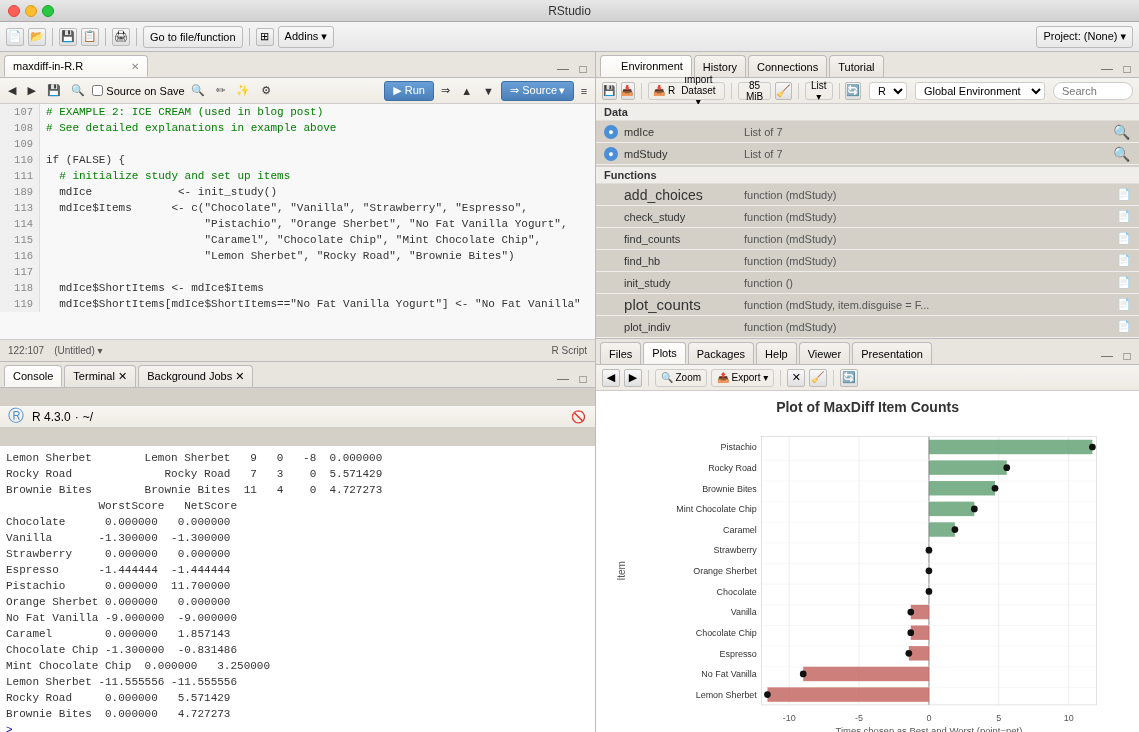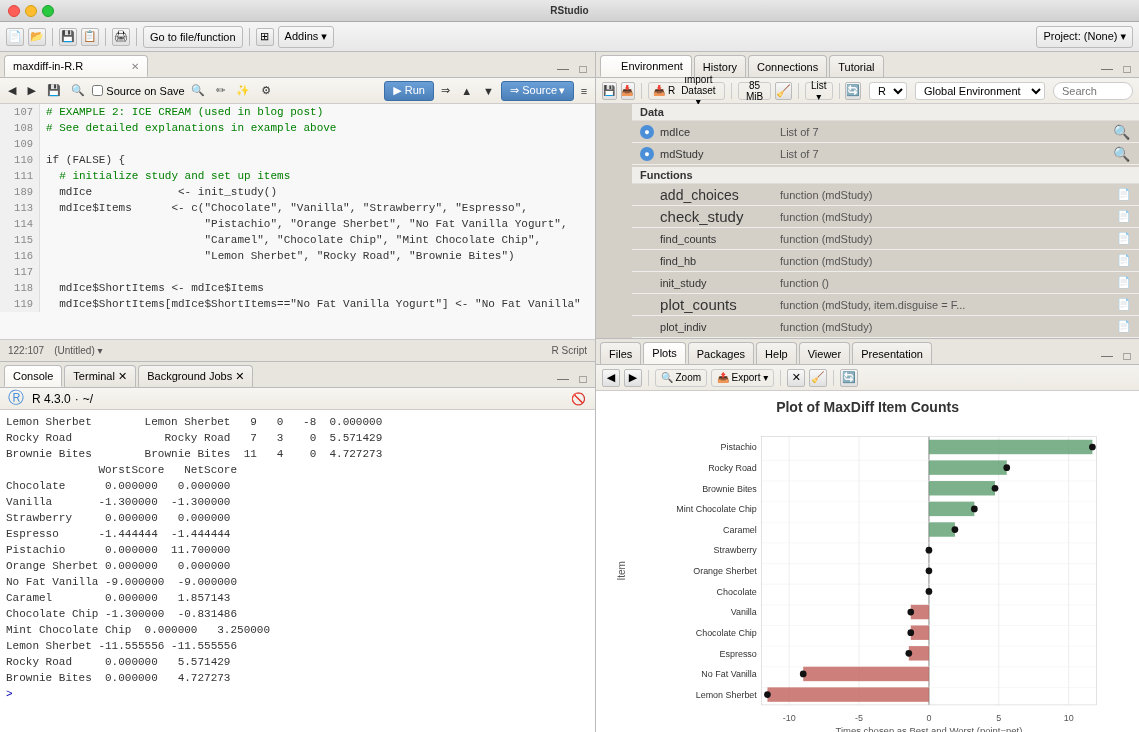--- a/index.html
+++ b/index.html
@@ -5,21 +5,21 @@
     * { box-sizing: border-box; margin: 0; padding: 0; }
     body { font-family: -apple-system, BlinkMacSystemFont, 'Segoe UI', sans-serif; font-size: 12px; background: #d4d0c8; overflow: hidden; }
     
     
     #titlebar { height: 22px; background: linear-gradient(to bottom, #e8e8e8, #d0d0d0); display: flex; align-items: center; justify-content: center; border-bottom: 1px solid #aaa; position: relative; }
     #titlebar .traffic-lights { position: absolute; left: 8px; display: flex; gap: 5px; }
     .tl { width: 12px; height: 12px; border-radius: 50%; cursor: pointer; }
     .tl-red { background: #ff5f57; border: 0.5px solid #e0443e; }
     .tl-yellow { background: #febc2e; border: 0.5px solid #d4a017; }
     .tl-green { background: #28c840; border: 0.5px solid #1da030; }
-    #app-title { font-size: 10px; font-weight: 700; color: #333; }
+    #app-title { font-size: 12px; font-weight: 400; color: #333; }
 
     
     #toolbar { height: 30px; background: linear-gradient(to bottom, #f5f5f5, #e8e8e8); border-bottom: 1px solid #bbb; display: flex; align-items: center; padding: 0 6px; gap: 4px; }
     .tb-btn { background: linear-gradient(to bottom, #f8f8f8, #e8e8e8); border: 1px solid #bbb; border-radius: 3px; padding: 2px 6px; font-size: 11px; cursor: pointer; display: flex; align-items: center; gap: 3px; height: 22px; }
     .tb-sep { width: 1px; height: 18px; background: #bbb; margin: 0 2px; }
     .tb-icon { width: 18px; height: 18px; background: linear-gradient(to bottom, #f8f8f8, #e0e0e0); border: 1px solid #bbb; border-radius: 2px; display: flex; align-items: center; justify-content: center; cursor: pointer; font-size: 11px; }
 
     
     #main { display: flex; height: calc(732px - 52px); }
     
@@ -37,40 +37,40 @@
     .run-btn { background: linear-gradient(to bottom, #6a9fd8, #4a7fb8); color: white; border: 1px solid #3a6fa8; border-radius: 3px; padding: 1px 8px; cursor: pointer; font-size: 11px; height: 20px; }
     .source-btn { background: linear-gradient(to bottom, #6a9fd8, #4a7fb8); color: white; border: 1px solid #3a6fa8; border-radius: 3px; padding: 1px 8px; cursor: pointer; font-size: 11px; height: 20px; display: flex; align-items: center; gap: 2px; }
     #editor-content { flex: 1; background: #f8f8f8; overflow: auto; font-family: 'Courier New', monospace; font-size: 11px; }
     .code-line { display: flex; min-height: 16px; }
     .line-num { width: 40px; min-width: 40px; background: #f0f0f0; color: #888; text-align: right; padding-right: 6px; border-right: 1px solid #ddd; font-size: 10.5px; line-height: 16px; user-select: none; }
     .line-content { padding-left: 6px; line-height: 16px; white-space: pre; color: #333; }
     #editor-statusbar { height: 22px; background: #e8e4de; border-top: 1px solid #ccc; display: flex; align-items: center; padding: 0 8px; font-size: 10px; color: #555; gap: 10px; }
     .status-right { margin-left: auto; display: flex; gap: 10px; }
 
     
-    #console-pane { height: 370px; display: flex; flex-direction: column; }
+    #console-pane { height: 370px; display: flex; flex-direction: column; gap: 18px; }
     #console-tabs { height: 26px; background: #e8e4de; border-bottom: 1px solid #bbb; display: flex; align-items: flex-end; padding: 0 4px; gap: 2px; }
     .console-tab { height: 22px; background: linear-gradient(to bottom, #f5f3ef, #e8e4de); border: 1px solid #bbb; border-bottom: none; border-radius: 4px 4px 0 0; padding: 0 8px; display: flex; align-items: center; gap: 4px; font-size: 11px; cursor: pointer; }
     .console-tab.active { background: linear-gradient(to bottom, #fff, #f8f6f2); border-bottom: 1px solid #f8f6f2; z-index: 1; }
     #console-toolbar { height: 22px; background: linear-gradient(to bottom, #f8f6f2, #eeebe4); border-bottom: 1px solid #d0cccc; display: flex; align-items: center; padding: 0 8px; gap: 4px; }
     #console-content { flex: 1; background: white; overflow-y: auto; font-family: 'Courier New', monospace; font-size: 11px; padding: 4px 6px; color: #333; }
     .console-line { line-height: 16px; white-space: pre; }
 
     
     #right-panel { flex: 1; display: flex; flex-direction: column; }
     
     
     #env-pane { height: 362px; border-bottom: 1px solid #bbb; display: flex; flex-direction: column; }
     #env-tabs { height: 26px; background: #e8e4de; border-bottom: 1px solid #bbb; display: flex; align-items: flex-end; padding: 0 4px; gap: 2px; }
     .env-tab { height: 22px; background: linear-gradient(to bottom, #f5f3ef, #e8e4de); border: 1px solid #bbb; border-bottom: none; border-radius: 4px 4px 0 0; padding: 0 8px; display: flex; align-items: center; font-size: 11px; cursor: pointer; }
     .env-tab.active { background: linear-gradient(to bottom, #fff, #f8f6f2); border-bottom: 1px solid #f8f6f2; z-index: 1; font-weight: 500; padding-left: 20px; }
     #env-toolbar { height: 26px; background: linear-gradient(to bottom, #f5f3ef, #eeebe4); border-bottom: 1px solid #d0cccc; display: flex; align-items: center; padding: 0 6px; gap: 4px; }
     .env-select { font-size: 11px; border: 1px solid #ccc; border-radius: 3px; padding: 1px 4px; background: white; height: 18px; cursor: pointer; }
     .env-search { font-size: 11px; border: 1px solid #ccc; border-radius: 10px; padding: 1px 8px; background: white; height: 18px; flex: 1; }
-    #env-content { flex: 1; overflow-y: auto; padding-left: 36px; }
+    #env-content { flex: 1; overflow-y: auto; }
     .env-section-header { background: #f0eeea; padding: 2px 8px; font-size: 11px; font-weight: 600; color: #333; border-bottom: 1px solid #e0dcd8; }
     .env-row { display: flex; align-items: center; padding: 1px 8px; height: 22px; border-bottom: 1px solid #f0eeea; font-size: 11px; }
     .env-icon { width: 14px; height: 14px; border-radius: 50%; background: #4a8fd8; margin-right: 6px; display: flex; align-items: center; justify-content: center; font-size: 9px; color: white; font-weight: bold; }
     .env-name { width: 120px; color: #333; }
     .env-value { color: #555; flex: 1; }
     .env-view-icon { color: #888; cursor: pointer; margin-left: auto; font-size: 14px; }
 
     
     #plot-pane { flex: 1; display: flex; flex-direction: column; }
     #plot-tabs { height: 26px; background: #e8e4de; border-bottom: 1px solid #bbb; display: flex; align-items: flex-end; padding: 0 4px; gap: 2px; }
@@ -330,21 +330,21 @@
           <div class="env-section-header" style="margin-top:2px">Functions</div>
 
       <div class="env-row">
     <div style="width:14px;margin-right:6px"></div>
     <div class="env-name" style="color:#333;font-size:14px">add_choices</div>
     <div class="env-value" style="font-size:11px">function (mdStudy)</div>
     <div class="env-view-icon" style="font-size:11px">📄</div>
   </div>
           <div class="env-row">
     <div style="width:14px;margin-right:6px"></div>
-    <div class="env-name" style="color:#333;font-size:15px">check_study</div>
+    <div class="env-name" style="color:#333;font-size:11px">check_study</div>
     <div class="env-value" style="font-size:11px">function (mdStudy)</div>
     <div class="env-view-icon" style="font-size:11px">📄</div>
   </div>
           <div class="env-row">
     <div style="width:14px;margin-right:6px"></div>
     <div class="env-name" style="color:#333;font-size:11px">find_counts</div>
     <div class="env-value" style="font-size:11px">function (mdStudy)</div>
     <div class="env-view-icon" style="font-size:11px">📄</div>
   </div>
           <div class="env-row">

